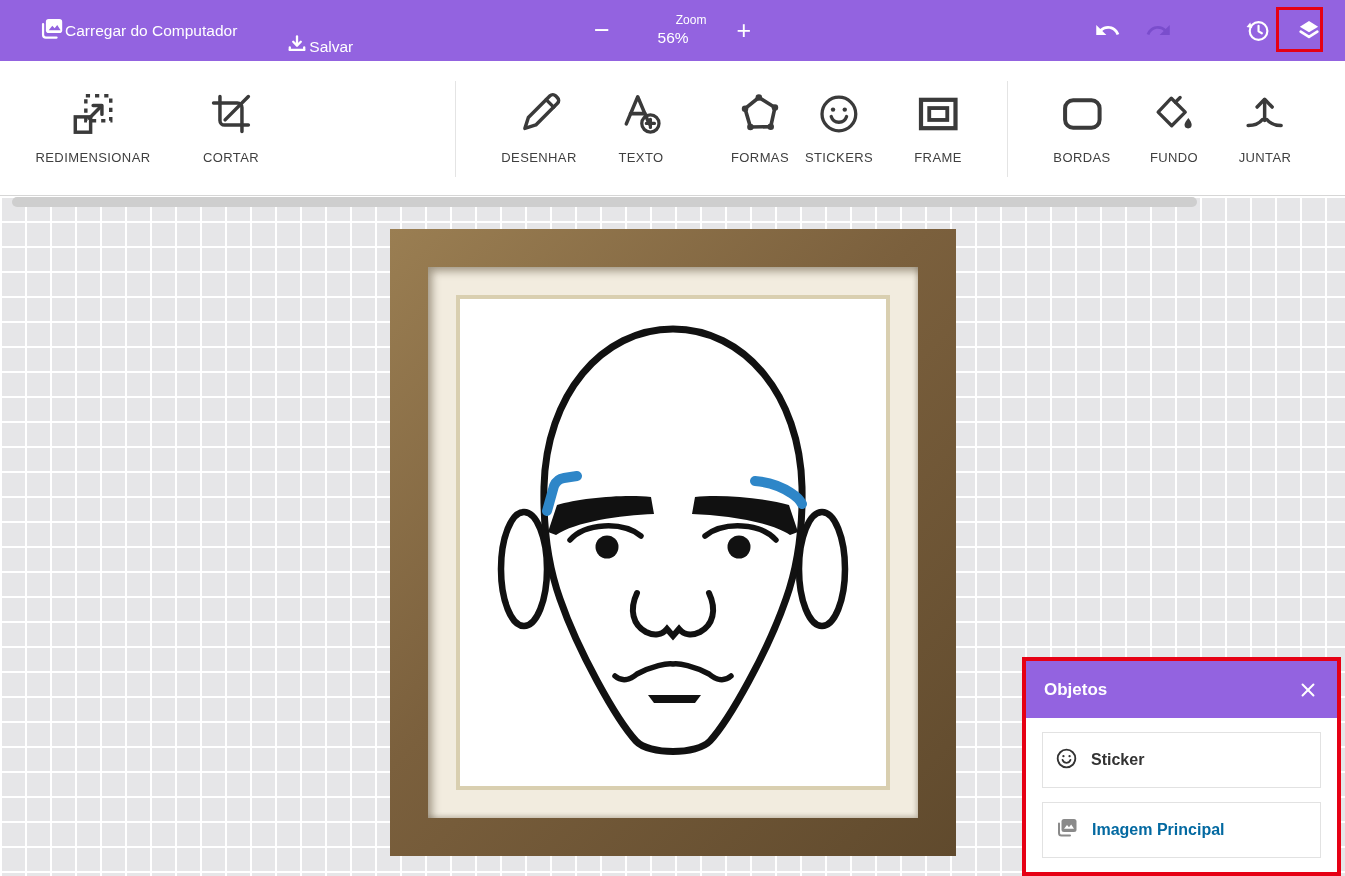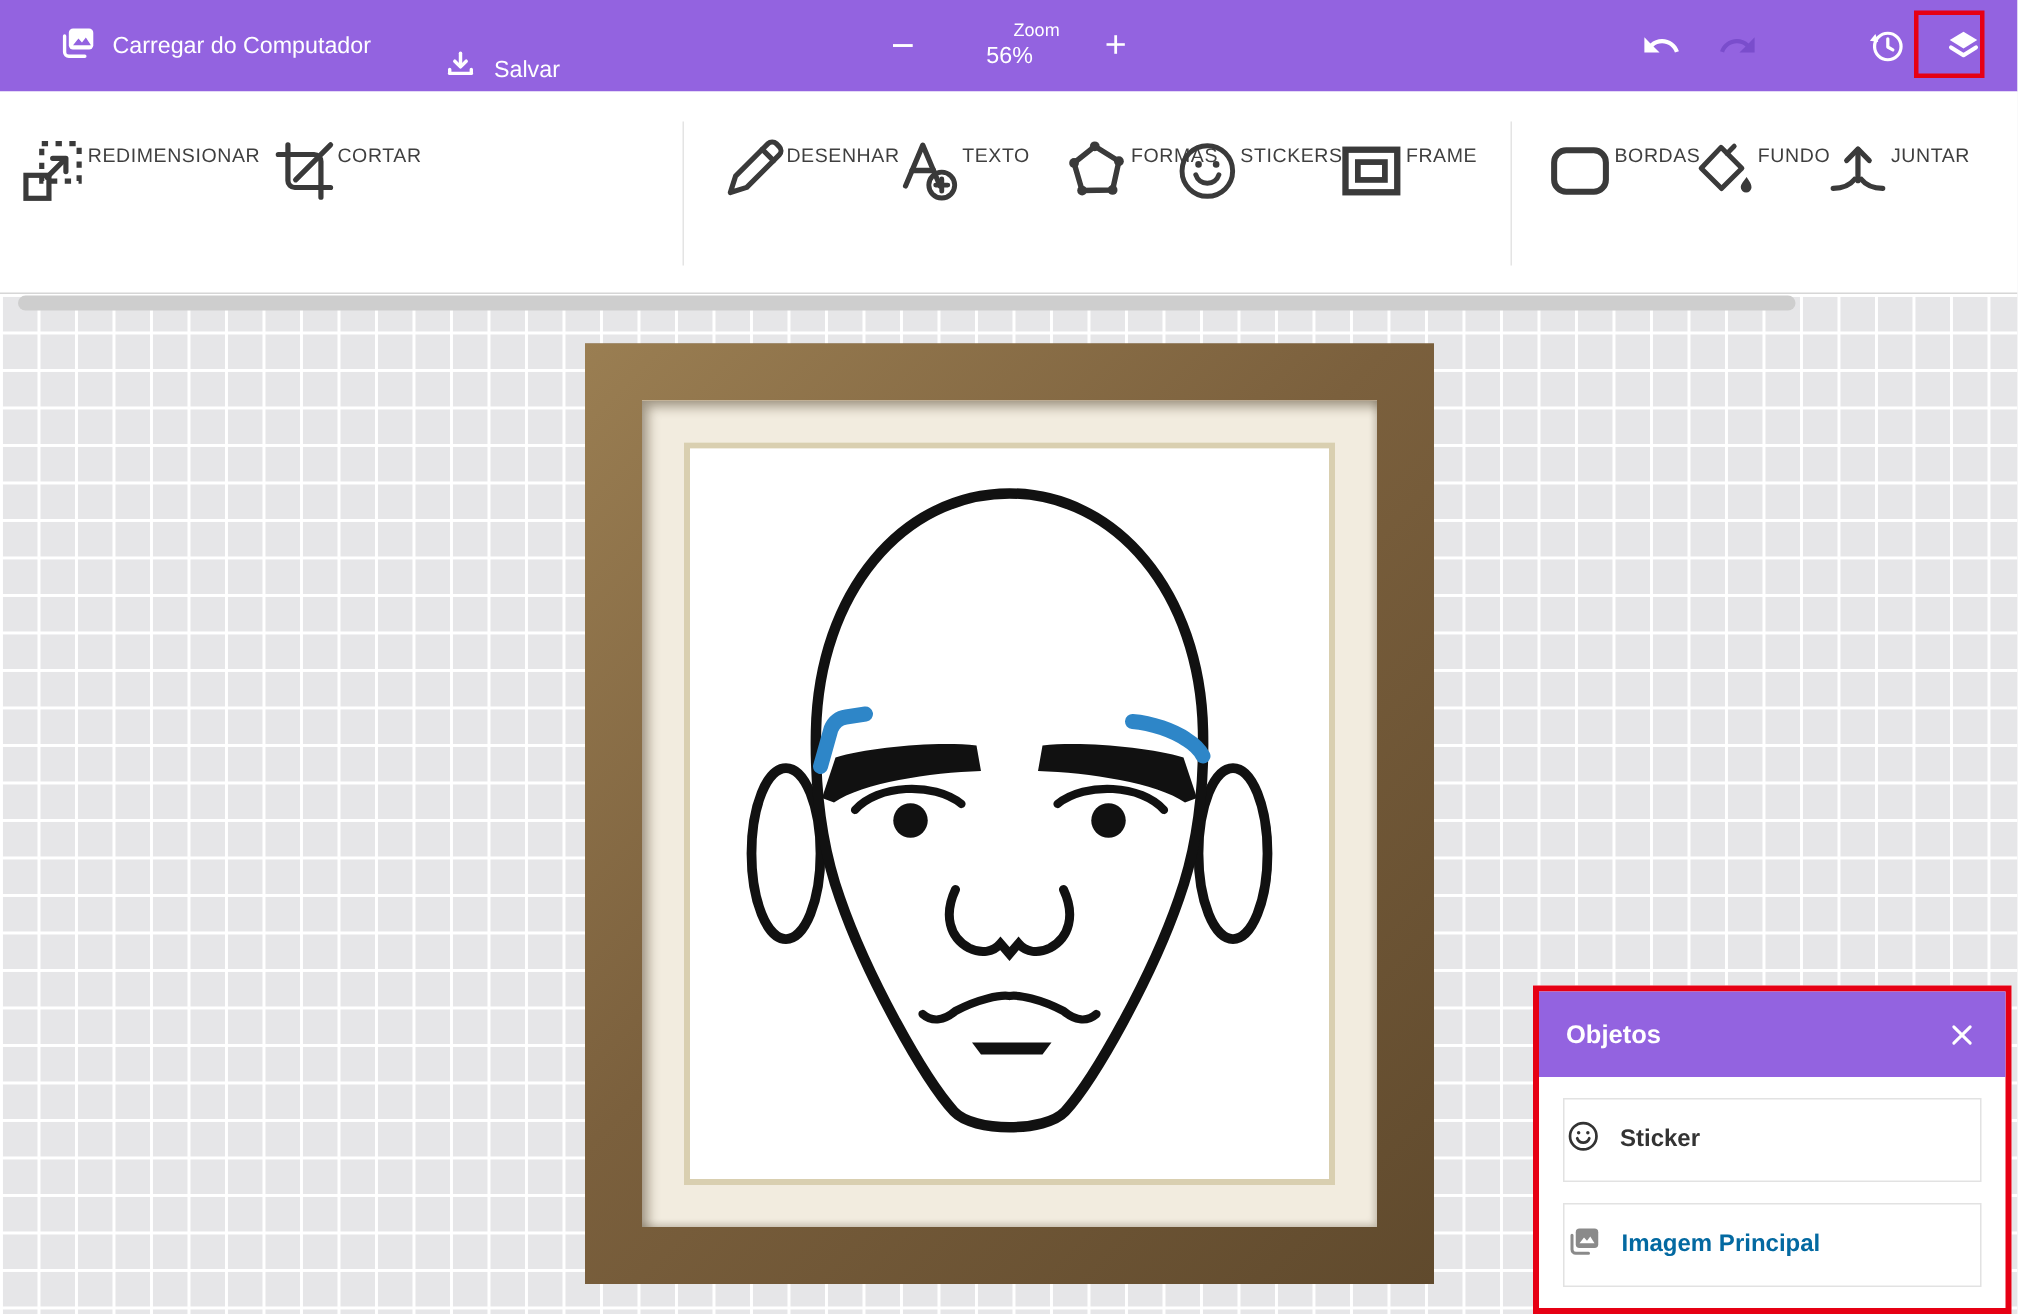--- a/index.html
+++ b/index.html
@@ -2,36 +2,36 @@
 <html><head>
 <meta charset="utf-8">
 <style>
   * { margin:0; padding:0; box-sizing:border-box; }
   html,body { width:1345px; }
   body { font-family:"Liberation Sans", sans-serif; background:#fff; }
   .screen { position:relative; width:1345px; height:876px; overflow:hidden; background:#fff; }
 
   
   .topbar { position:absolute; left:0; top:0; width:1345px; height:61px; background:#9363e0; display:flex; align-items:center; color:#fff; }
-  .tb-btn { display:flex; align-items:center; gap:10px; font-size:15.5px; font-weight:500; cursor:pointer; }
+  .tb-btn { display:flex; align-items:center; font-size:15.5px; font-weight:500; cursor:pointer; }
   .tb-upload { margin-left:38px; }
   .tb-save { margin-left:48px;margin-top:32px; }
   .zoom-group { position:absolute; left:50%; top:0; transform:translateX(-50%); height:61px; display:flex; align-items:center; gap:26px; }
   .zoom-sign { font-size:27px; font-weight:300; line-height:1; cursor:pointer; padding:0 4px; }
   .zoom-text { text-align:center; line-height:1.25; }
   .zoom-text .zl { font-size:12px;margin-left:36px; }
   .zoom-text .zv { font-size:15.5px; }
   .tb-right { position:absolute; right:0; top:0; height:61px; display:flex; align-items:center; padding-right:22px; }
   .tb-icon { width:28px; height:28px; display:flex; align-items:center; justify-content:center; cursor:pointer; }
   .gap26 { margin-left:23px; }
   .gap74 { margin-left:72px; }
 
   
   .toolbar { position:absolute; left:0; top:61px; width:1345px; height:135px; background:#fff; border-bottom:1px solid #d6d6d6; }
-  .tool { position:absolute; top:26px; transform:translateX(-50%); display:flex; flex-direction:row; cursor:pointer; }
+  .tool { position:absolute; top:26px; transform:translateX(-50%); display:flex; flex-direction:column; align-items:center; cursor:pointer; }
   .tool .ticon { height:54px; display:flex; align-items:center; justify-content:center; }
   .tool .tlabel { margin-top:9px; font-size:13px; color:#3f3f3f; letter-spacing:.4px; white-space:nowrap; }
   .tsep { position:absolute; top:20px; width:1px; height:96px; background:#e4e4e4; }
 
   
   .canvas-area { position:absolute; left:0; top:196px; width:1345px; height:680px;
     background-color:#e6e6e8;
     background-image: linear-gradient(#ffffff 2px, transparent 2px), linear-gradient(90deg, #ffffff 2px, transparent 2px);
     background-size:25px 25px; }
   .hscrollbar { position:absolute; left:12px; top:1px; width:1185px; height:10px; border-radius:5px; background:#cecece; cursor:pointer; }
@@ -45,21 +45,21 @@
   .mat { position:absolute; inset:38px; background:#f2ecdf; box-shadow: inset 4px 4px 8px rgba(60,45,20,.45), inset -2px -2px 4px rgba(60,45,20,.18); }
   .mat-inner { position:absolute; inset:28px; border:4px solid #d9cfb0; background:#fff; }
   .art { position:absolute; inset:0; box-shadow: inset 0 0 12px rgba(0,0,0,.22); }
   .art svg { display:block; width:100%; height:100%; }
 
   
   .obj-panel { position:absolute; left:1022px; top:657px; width:319px; height:219px; border:4px solid #e60014; background:#fff;font-weight:bold; }
   .obj-header { height:57px; background:#9363e0; display:flex; align-items:center; padding:0 18px; }
   .obj-title { color:#fff; font-size:17px; flex:1; }
   .obj-close { width:22px; height:22px; cursor:pointer; display:flex; align-items:center; justify-content:center; }
-  .obj-item { margin:14px 16px 0 16px; height:56px; border:1px solid #e2e2e2; background:#fff; display:flex; align-items:center; padding-left:1px; gap:13px; cursor:pointer; }
+  .obj-item { margin:14px 16px 0 16px; height:56px; border:1px solid #e2e2e2; background:#fff; display:flex; align-items:center; padding-left:12px; gap:13px; cursor:pointer; }
   .obj-item .olabel { font-size:16px; color:#333; }
   .obj-item.dim .olabel { color:#0369a1; }
 
   
   .ann-box { position:absolute; left:1276px; top:7px; width:47px; height:45px; border:3px solid #e60014; pointer-events:none; }
 </style>
 </head>
 <body>
 
 <div class="screen">

